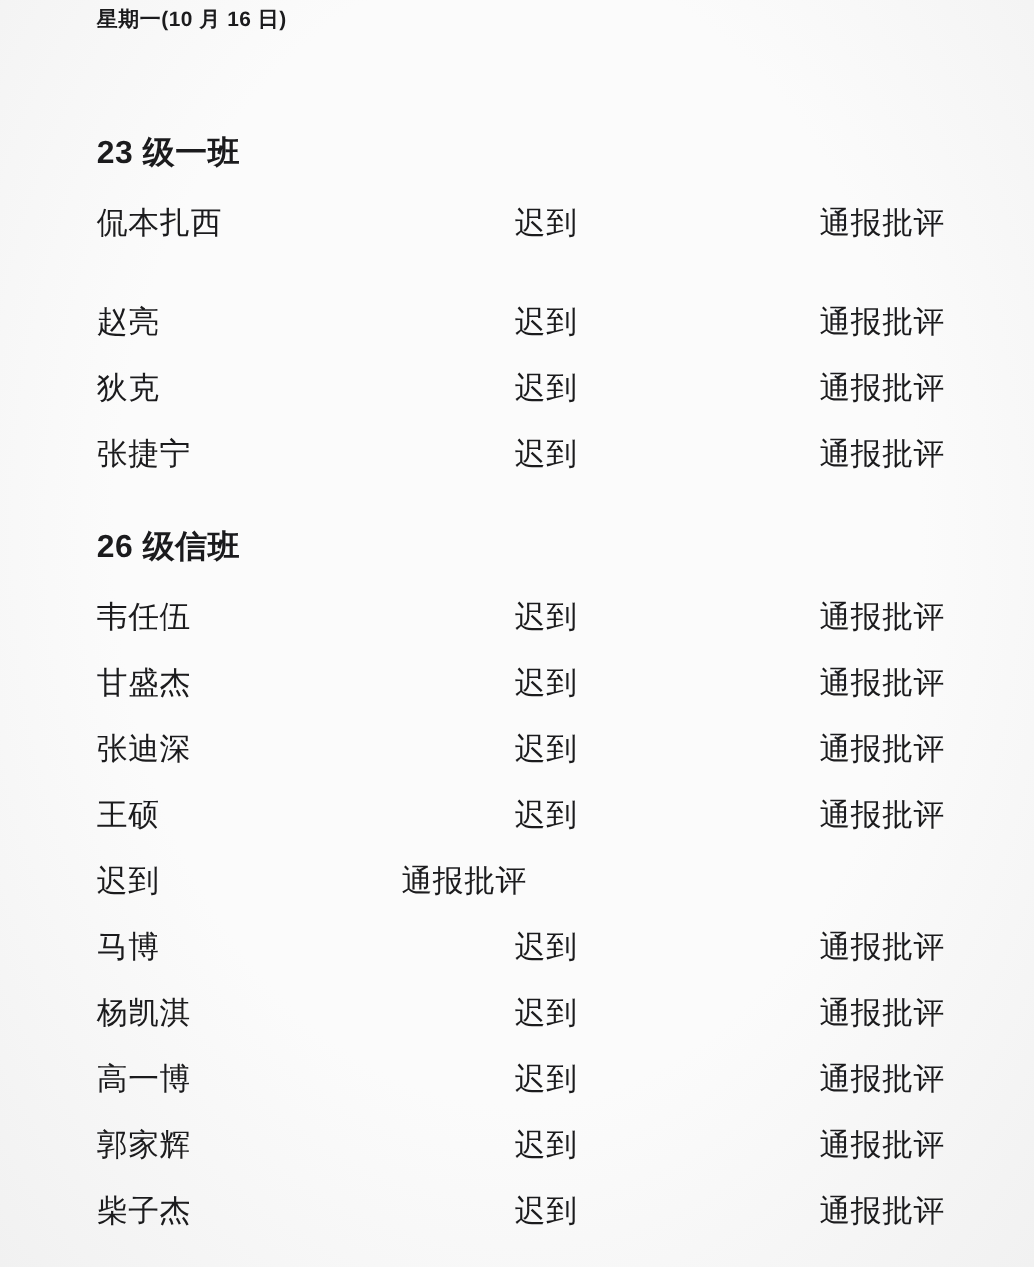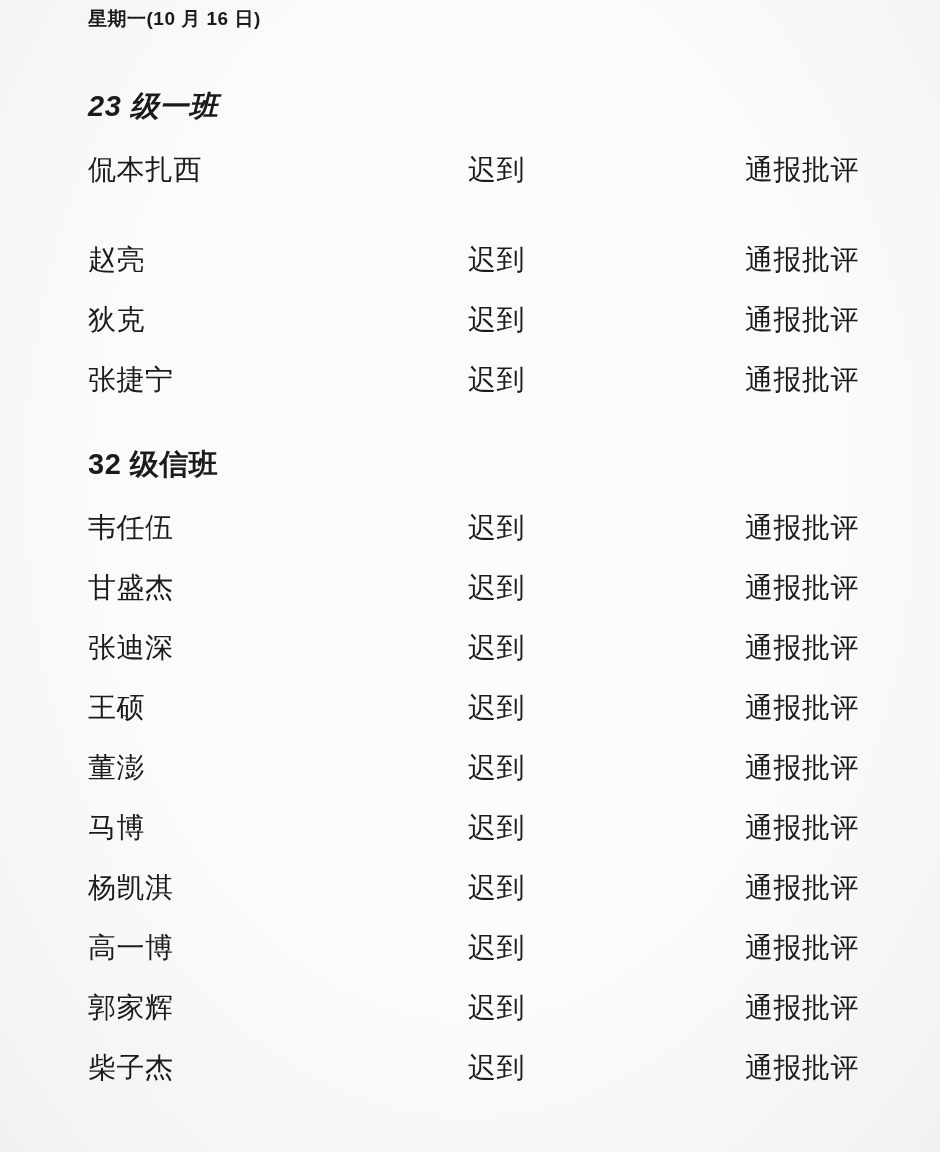--- a/index.html
+++ b/index.html
@@ -23,22 +23,21 @@
     letter-spacing: 0.5px;
   }
   .section-header {
     font-size: 29px;
     line-height: 36px;
     font-weight: 700;
     margin-top: 22px;
     letter-spacing: 0.5px;
   }
   .section-header:first-child {
-    margin-top: 52px;
-    font-style: italic;
+    margin-top: 85px;
   }
   .row-group {
     margin-top: 30px;
   }
   .row {
     display: flex;
     align-items: flex-start;
     height: 60px;
   }
   .cell {
@@ -76,21 +75,21 @@
           <div class="cell name">狄克</div>
           <div class="cell status">迟到</div>
           <div class="cell action">通报批评</div>
         </div>
         <div class="row">
           <div class="cell name">张捷宁</div>
           <div class="cell status">迟到</div>
           <div class="cell action">通报批评</div>
         </div>
       </div>
-      <div class="section-header">32 级信班</div>
+      <div class="section-header">26 级信班</div>
       <div class="row-group">
         <div class="row">
           <div class="cell name">韦任伍</div>
           <div class="cell status">迟到</div>
           <div class="cell action">通报批评</div>
         </div>
         <div class="row">
           <div class="cell name">甘盛杰</div>
           <div class="cell status">迟到</div>
           <div class="cell action">通报批评</div>
@@ -99,21 +98,20 @@
           <div class="cell name">张迪深</div>
           <div class="cell status">迟到</div>
           <div class="cell action">通报批评</div>
         </div>
         <div class="row">
           <div class="cell name">王硕</div>
           <div class="cell status">迟到</div>
           <div class="cell action">通报批评</div>
         </div>
         <div class="row">
-          <div class="cell name">董澎</div>
           <div class="cell status">迟到</div>
           <div class="cell action">通报批评</div>
         </div>
         <div class="row">
           <div class="cell name">马博</div>
           <div class="cell status">迟到</div>
           <div class="cell action">通报批评</div>
         </div>
         <div class="row">
           <div class="cell name">杨凯淇</div>

